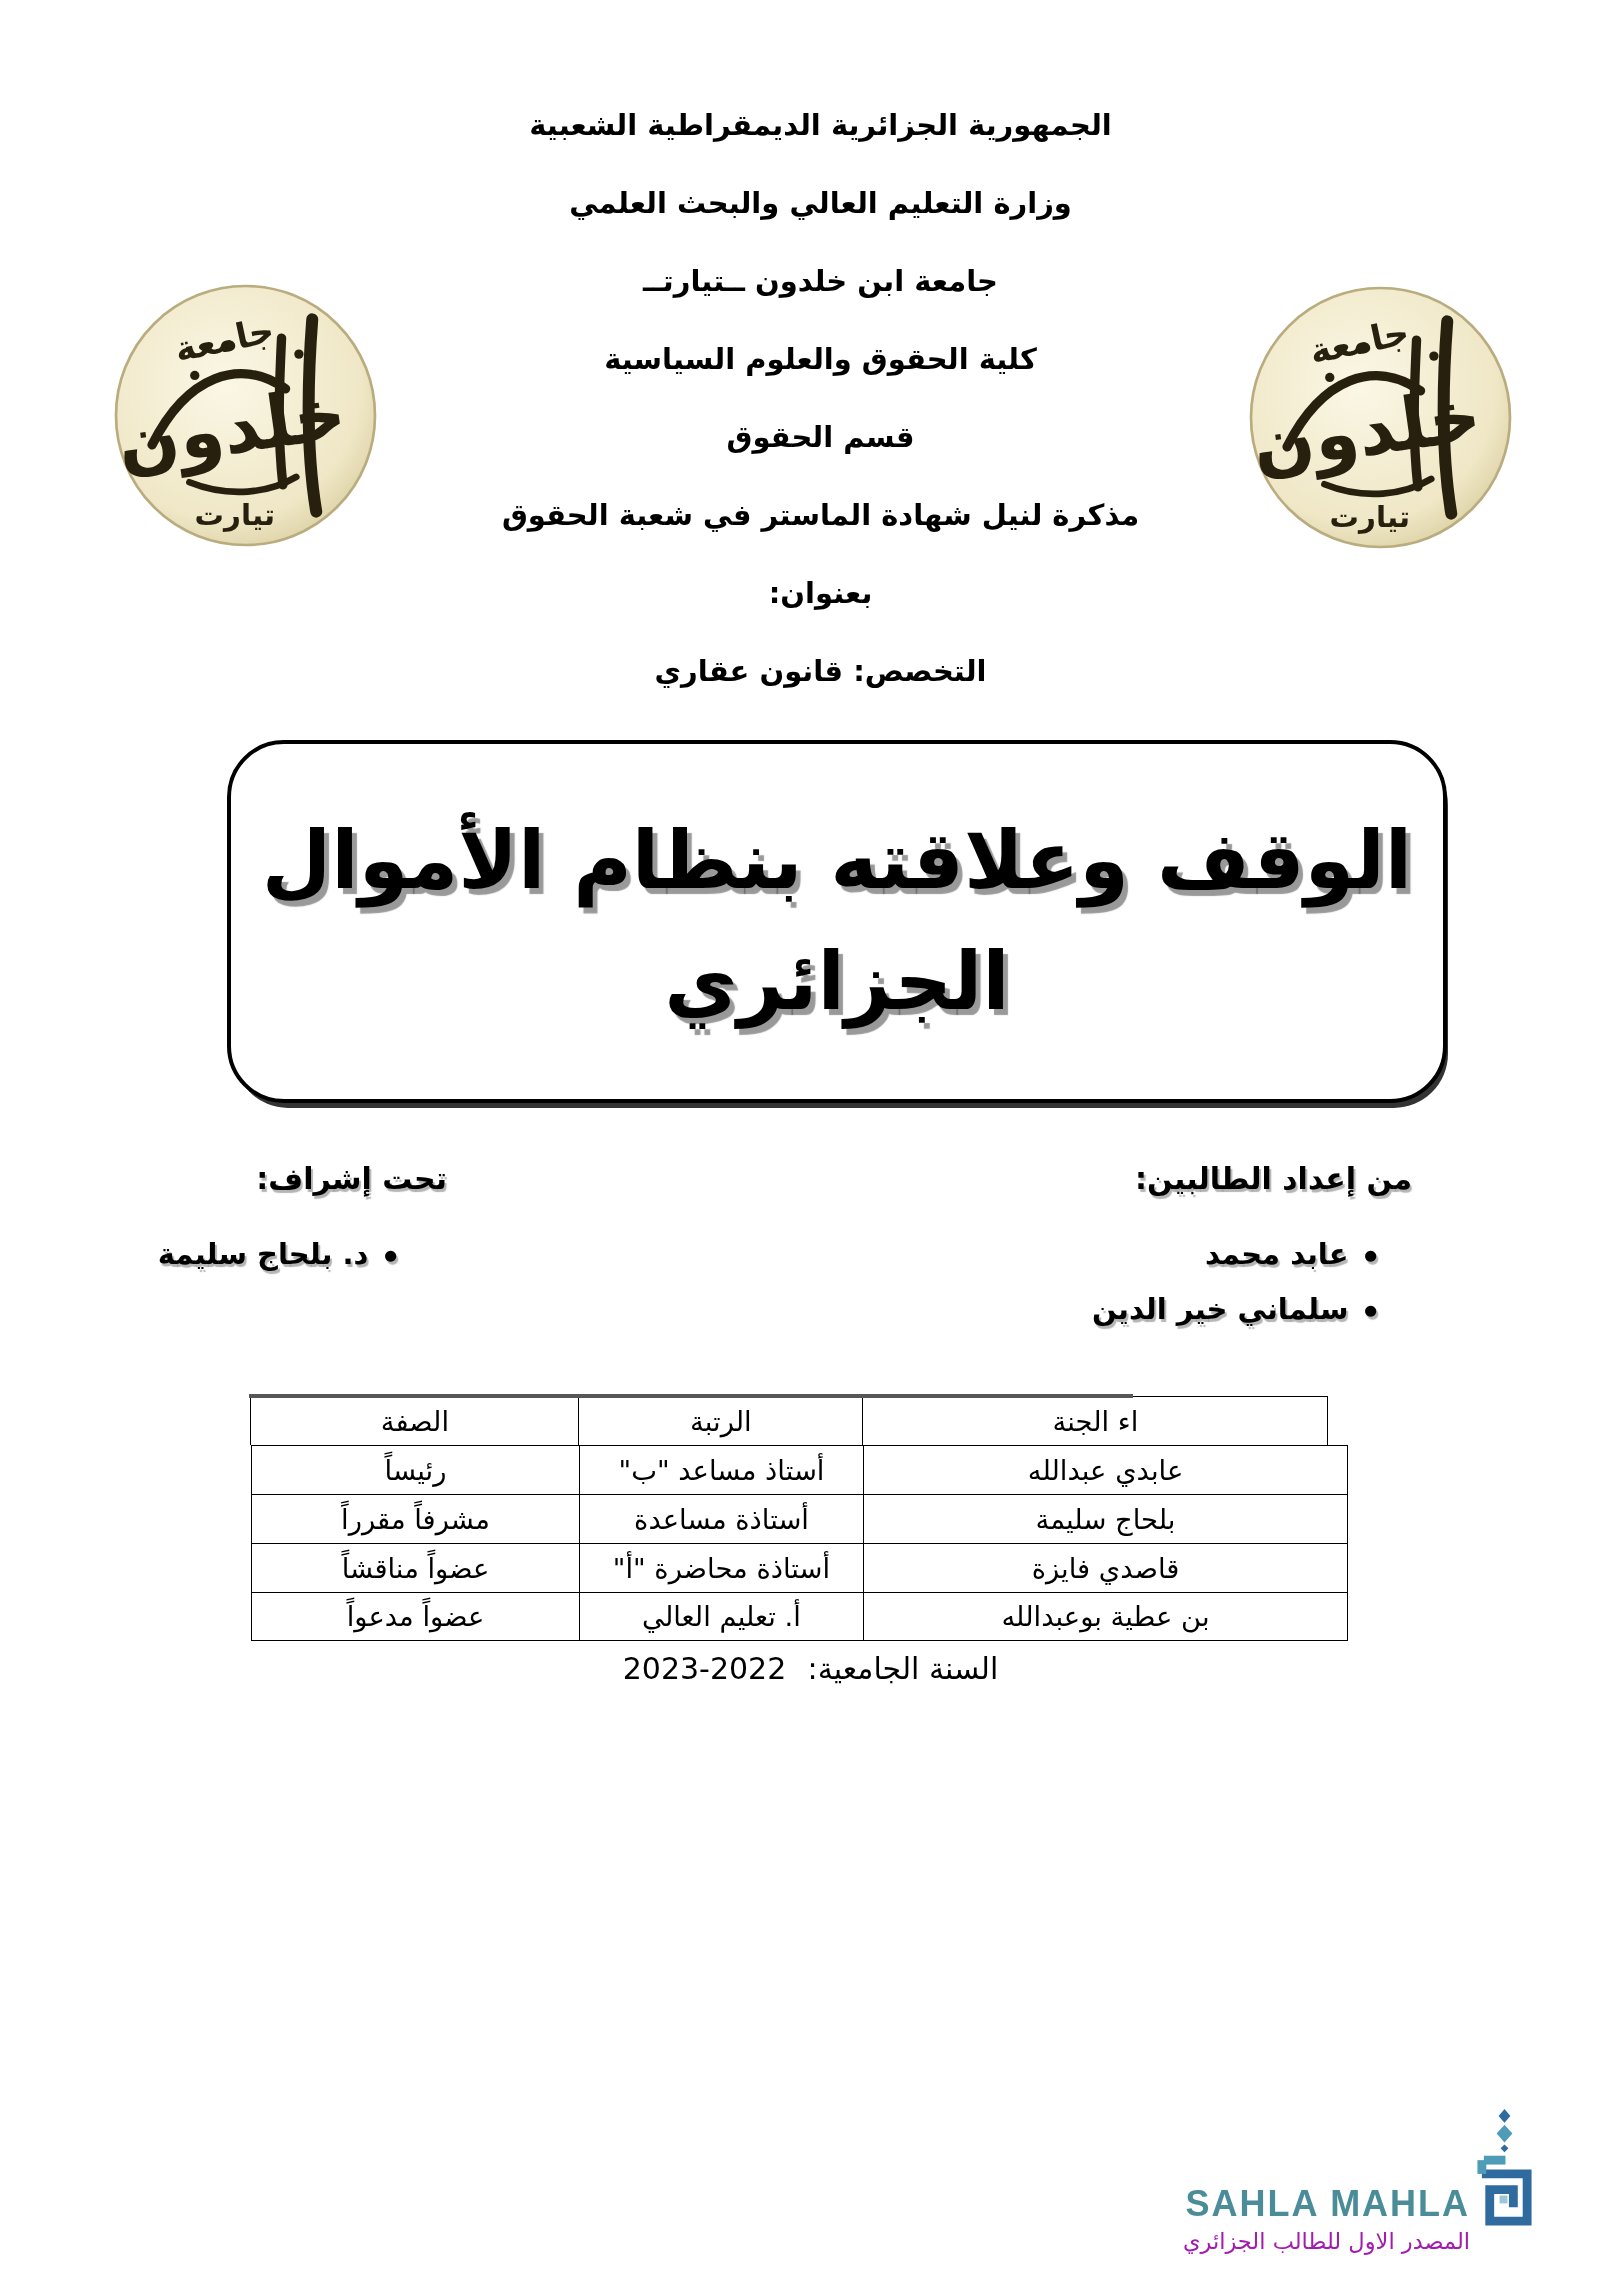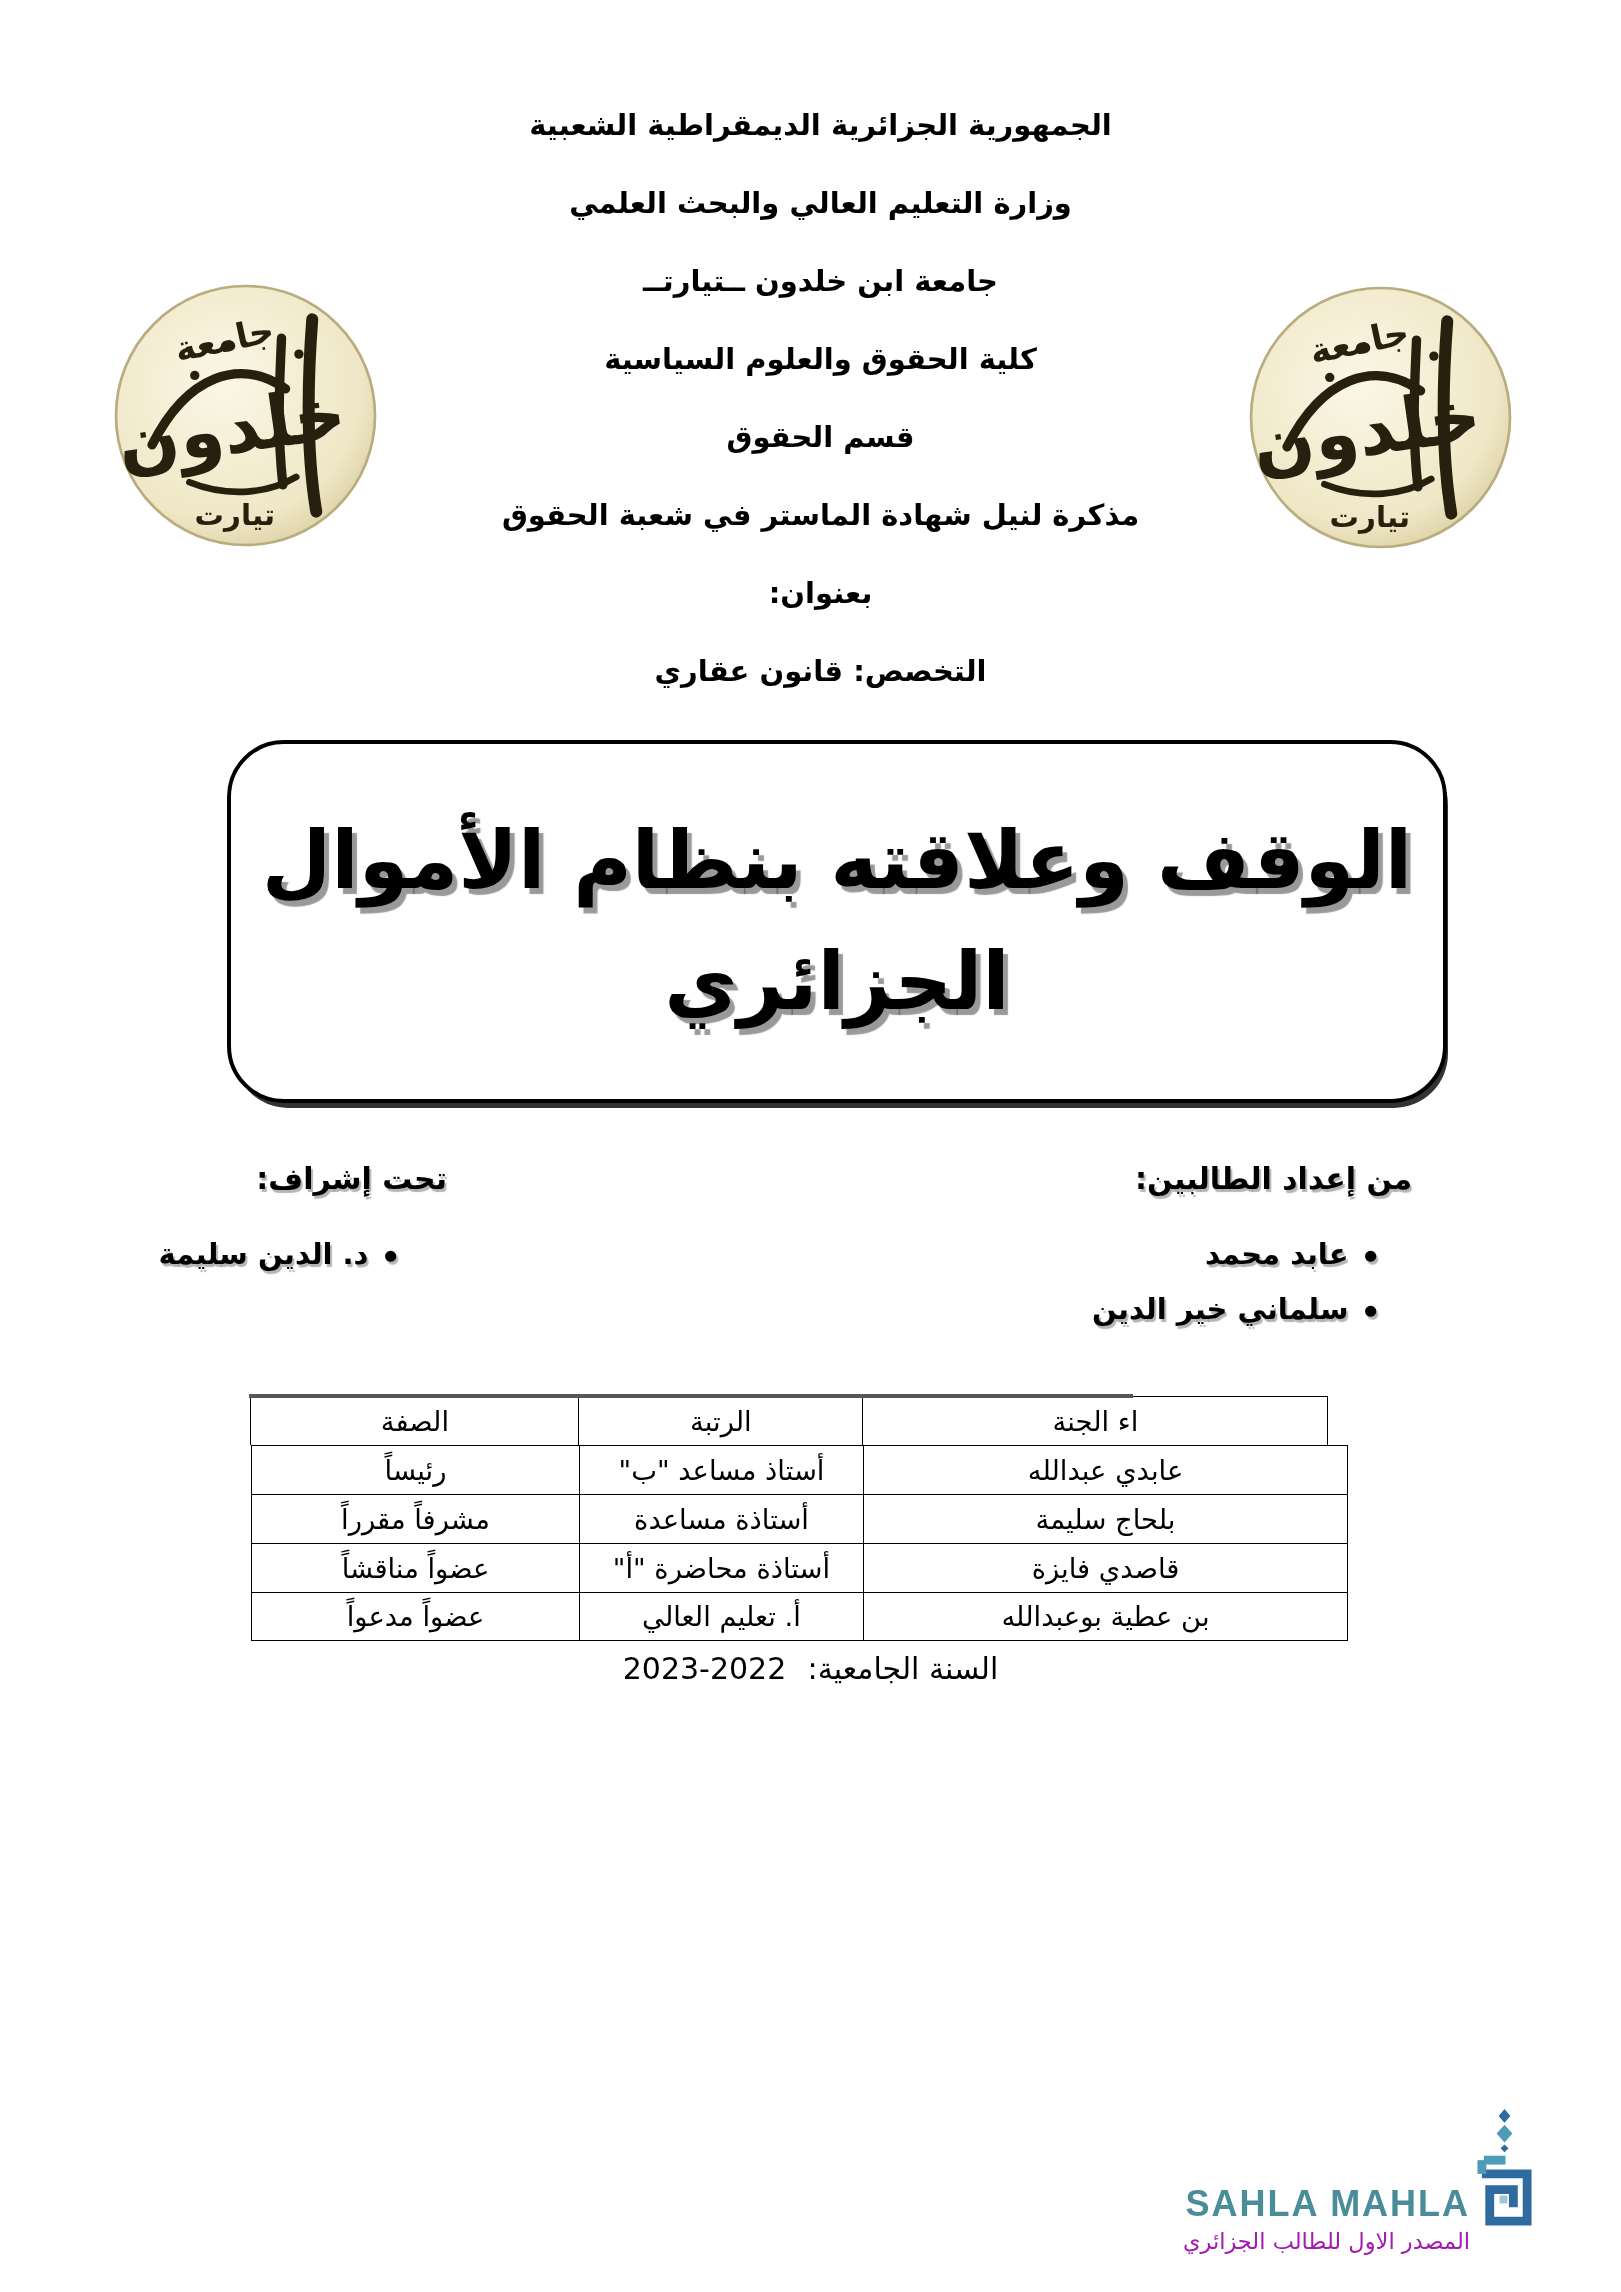--- a/index.html
+++ b/index.html
@@ -140,21 +140,21 @@
     <h3 class="byline-heading">من إعداد الطالبين:</h3>
     <ul class="person-list">
       <li class="person-item">عابد محمد</li>
       <li class="person-item">سلماني خير الدين</li>
     </ul>
   </section>
 
   <section class="byline-supervisor">
     <h3 class="byline-heading">تحت إشراف:</h3>
     <ul class="person-list">
-      <li class="person-item">د. الدين سليمة</li>
+      <li class="person-item">د. بلحاج سليمة</li>
     </ul>
   </section>
 
   <section class="committee">
     <div class="trow thead">
       <div class="cell">اء الجنة</div>
       <div class="cell">الرتبة</div>
       <div class="cell">الصفة</div>
     </div>
     <div class="trow">

